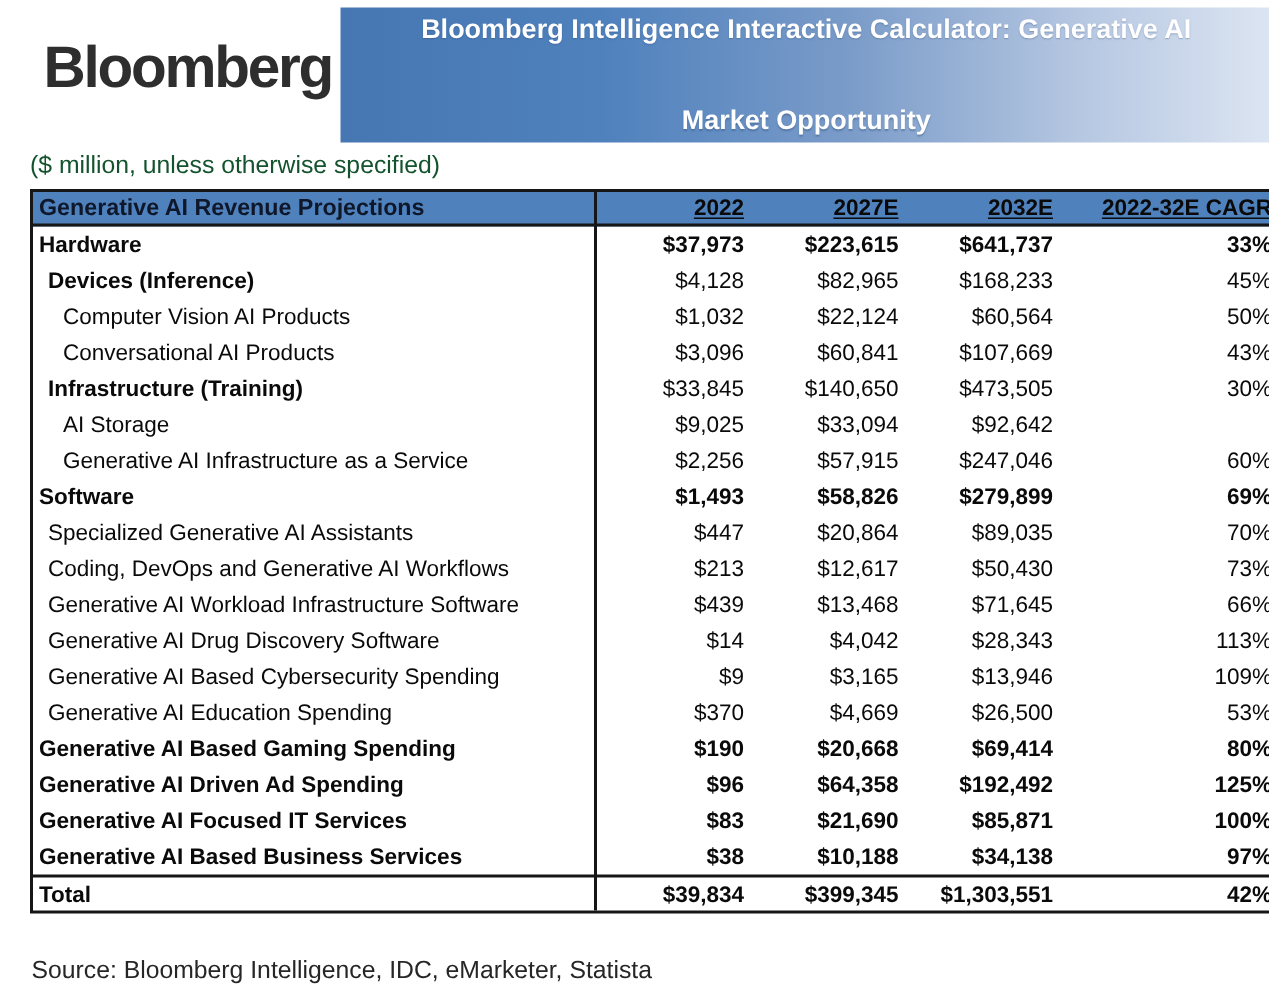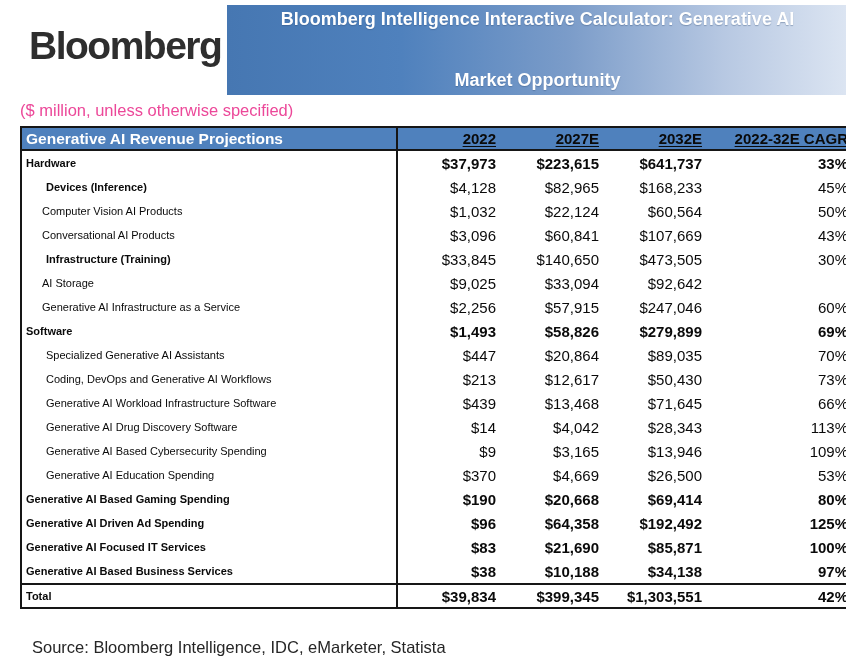--- a/index.html
+++ b/index.html
@@ -9,45 +9,45 @@
 
   
   .logo { position:absolute; left:13px; top:24px; font-size:39px; font-weight:700;
           color:#2e2e2e; letter-spacing:-1.5px; }
   .banner { position:absolute; left:211px; top:5px; width:621px; height:90px;
             background:linear-gradient(90deg,#4677b2 0%,#4f81bd 28%,#7b9cc9 55%,#b7c8e2 80%,#dce5f2 100%);
             display:flex; flex-direction:column; justify-content:space-between; align-items:center;
             text-align:center; padding:0 12px; }
   .banner-line { color:#ffffff; font-weight:700; font-size:18px; line-height:29px;
                  text-shadow:0 1px 1px rgba(40,70,110,.35); }
-  .subtitle { position:absolute; left:4px; top:101px; font-size:16.5px; color:#ec4899; }
+  .subtitle { position:absolute; left:4px; top:101px; font-size:16.5px; color:#14532d; }
 
   
   .tbl { position:absolute; left:4px; top:126px; width:830px;
          border:2px solid #161616; background:#fff; }
   .tbl-divider { position:absolute; left:374px; top:0; bottom:0; width:2px;
                  background:#161616; z-index:5; }
   .trow { display:grid; grid-template-columns:374px 100px 103px 103px 1fr;
           align-items:center; height:24px; }
   .thead { height:23px; background:#4f81bd; border-bottom:2px solid #161616; }
-  .thead .c-label { color:#ffffff; font-weight:700; font-size:15.5px; }
+  .thead .c-label { color:#0f172a; font-weight:700; font-size:15.5px; }
   .col-head { color:#ffffff; font-weight:700; font-size:15.5px; text-align:right;
               text-decoration:underline; text-underline-offset:2px; }
-  .c-label { font-size:11px; color:#0a0a0a; padding-left:4px; white-space:nowrap;
+  .c-label { font-size:15px; color:#0a0a0a; padding-left:4px; white-space:nowrap;
              overflow:hidden; }
   .c-val { font-size:15px; color:#0a0a0a; text-align:right; white-space:nowrap; }
   .c-cagr { padding-right:0; }
-  .indent-1 .c-label { padding-left:24px; }
+  .indent-1 .c-label { padding-left:10px; }
   .indent-2 .c-label { padding-left:20px; }
   .style-bold .c-label, .style-bold .c-val,
   .style-total .c-label, .style-total .c-val { font-weight:700; }
   .style-bold-label .c-label { font-weight:700; }
   .style-total { border-top:2px solid #161616; }
 
-  .source { position:absolute; left:16px; top:638px; font-size:16.5px; color:#262626; }
+  .source { position:absolute; left:5px; top:638px; font-size:16.5px; color:#262626; }
 </style>
 </head>
 <body>
 
 <div class="stage">
 
   <div class="logo">Bloomberg</div>
 
   <div class="banner">
     <div class="banner-line">Bloomberg Intelligence Interactive Calculator: Generative AI</div>

